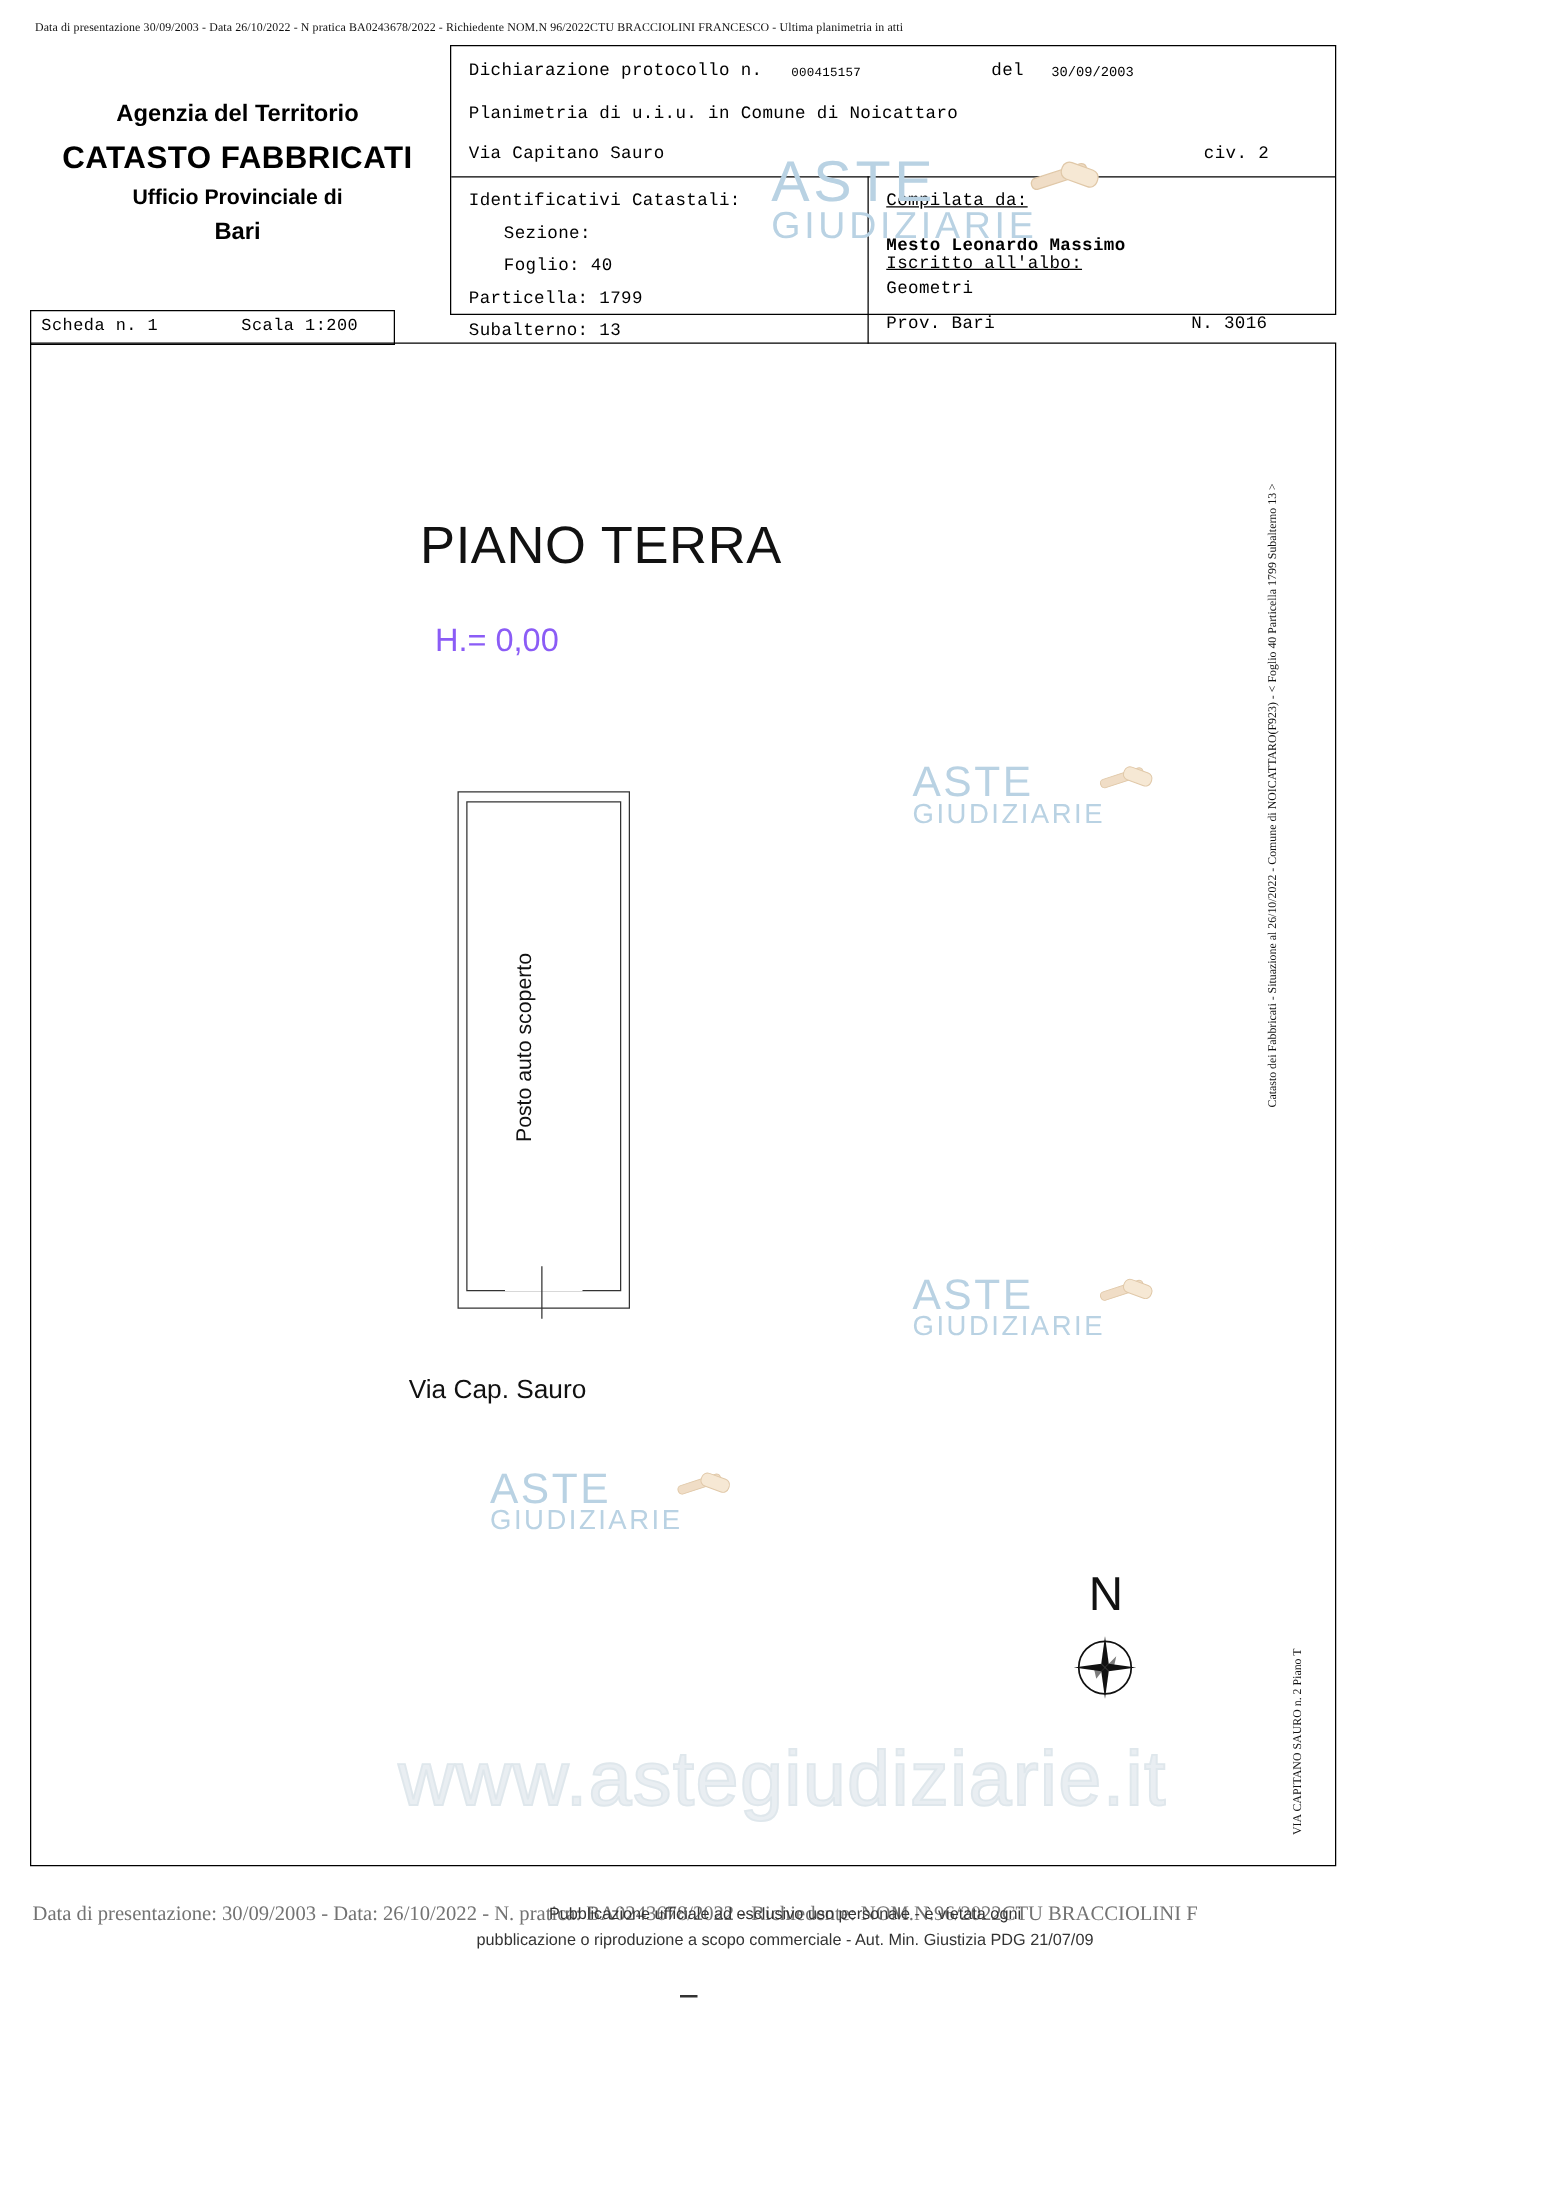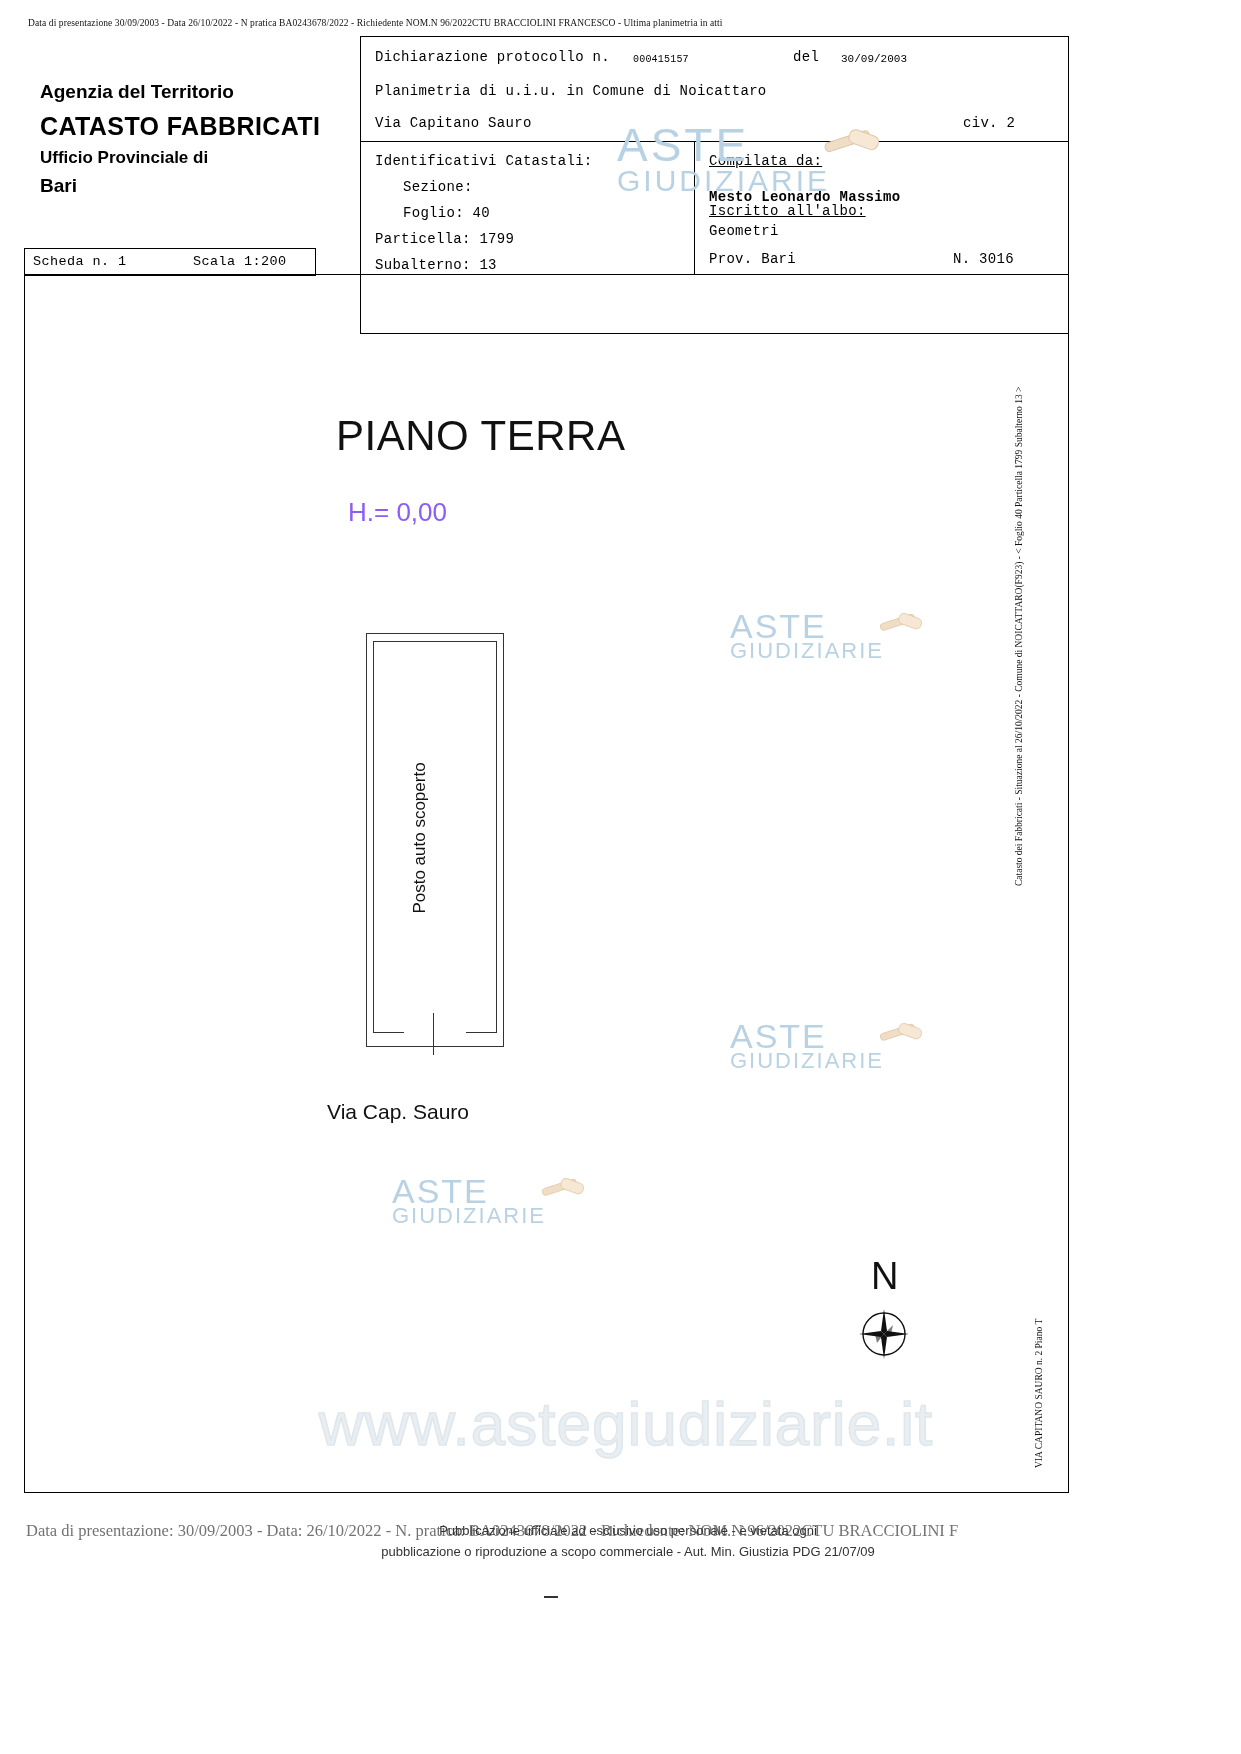--- a/index.html
+++ b/index.html
@@ -9,41 +9,41 @@
 
   
   #top-strip{
     position:absolute;left:28px;top:18px;width:1000px;
     font-family:"Liberation Serif",serif;font-size:9.5px;color:#111;
     white-space:nowrap;letter-spacing:.1px;
   }
 
   
   #agency-block{
-    position:absolute;left:40px;top:78px;width:300px;line-height:1.45;
+    position:absolute;left:40px;top:78px;width:300px;text-align:center;line-height:1.45;
   }
   #agency-block .l1{font-size:19px;font-weight:bold;}
   #agency-block .l2{font-size:25px;font-weight:bold;letter-spacing:.4px;margin-top:2px;}
   #agency-block .l3{font-size:17px;font-weight:bold;margin-top:2px;}
   #agency-block .l4{font-size:19px;font-weight:bold;margin-top:2px;}
 
   
   #scheda-box{
     position:absolute;left:24px;top:248px;width:290px;height:26px;
     border:1.2px solid #000;
   }
   #scheda-box .sb-text{
     position:absolute;top:5px;font-size:13.5px;letter-spacing:.4px;
   }
   #scheda-n{left:8px;}
   #scheda-scala{left:168px;}
 
   
   #proto-box{
-    position:absolute;left:360px;top:36px;width:709px;height:298px;
+    position:absolute;left:360px;top:36px;width:709px;height:216px;
     border:1.2px solid #000;box-sizing:border-box;
   }
   #proto-box .line{position:absolute;font-size:14px;letter-spacing:.3px;white-space:nowrap;}
   #proto-div1{position:absolute;left:0;top:104px;width:100%;height:0;border-top:1.2px solid #000;}
   #proto-div2{position:absolute;left:333px;top:104px;width:0;height:134px;border-left:1.2px solid #000;}
 
   #pl-dich{left:14px;top:12px;}
   #pl-dich-num{position:absolute;left:272px;top:17px;font-size:10px;letter-spacing:.2px;}
   #pl-del{left:432px;top:12px;}
   #pl-del-date{position:absolute;left:480px;top:16px;font-size:11px;}

